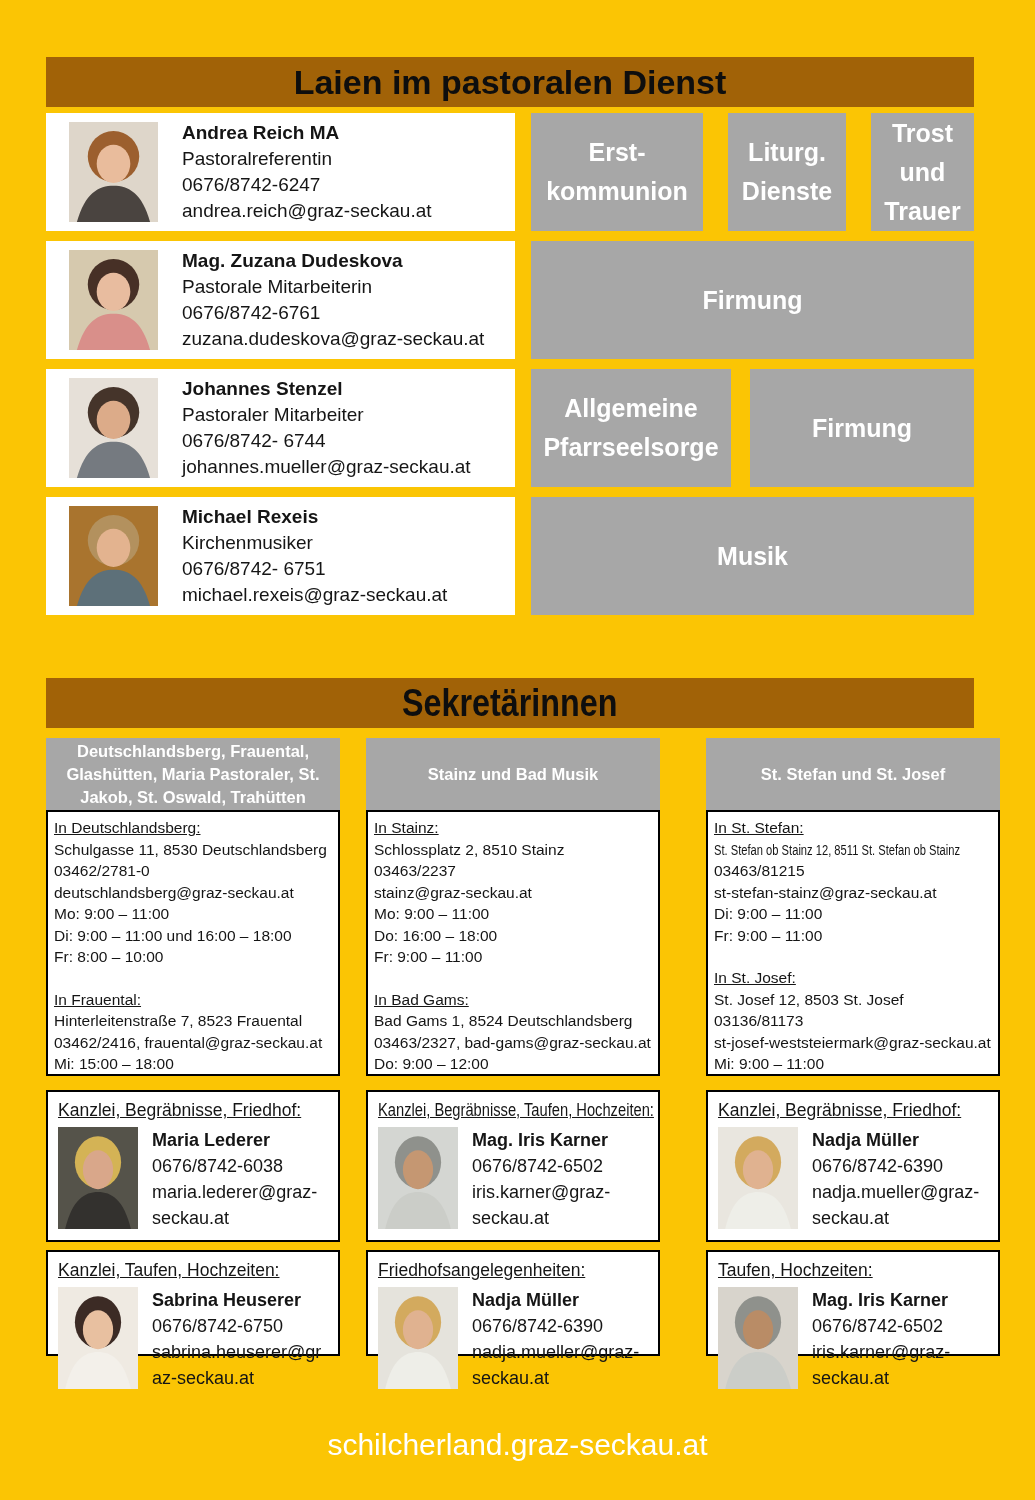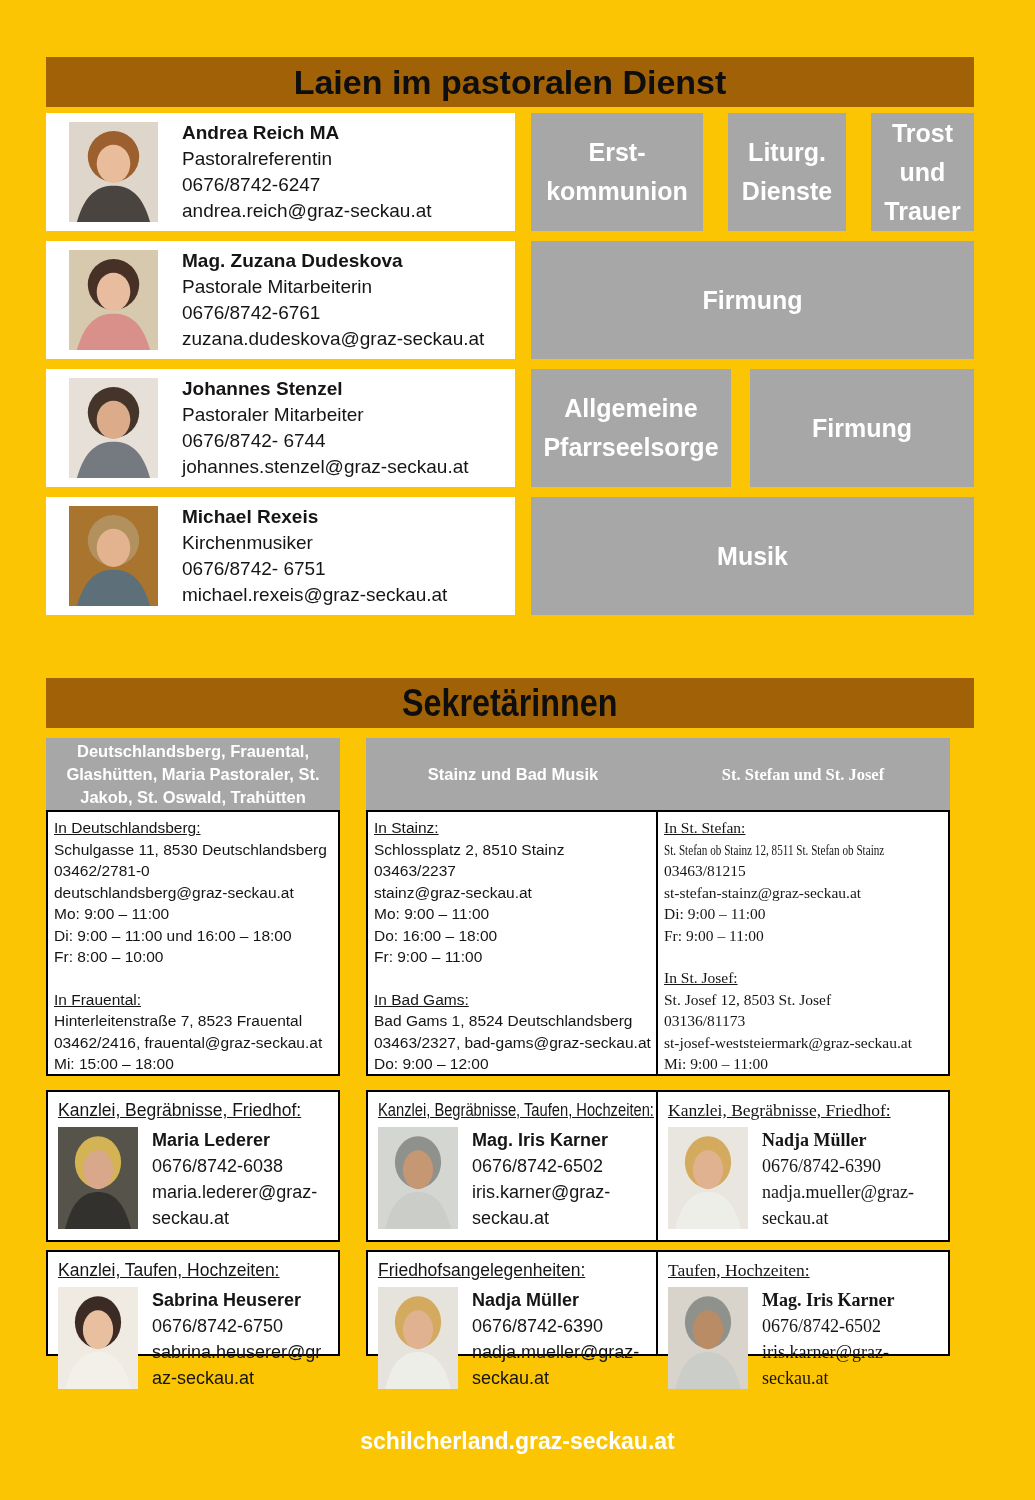--- a/index.html
+++ b/index.html
@@ -46,21 +46,21 @@
   .duty-row { display:flex; height:118px; margin-bottom:10px; }
   .b1 { width:172px; margin-right:25px; }
   .b2 { width:118px; margin-right:25px; }
   .b3 { width:103px; }
   .b4 { width:200px; margin-right:19px; }
   .b5 { width:224px; }
   .duty.full { height:118px; margin-bottom:10px; }
 
   
   .office-col { position:absolute; top:738px; width:294px; }
-  .c1 { left:46px; } .c2 { left:366px; } .c3 { left:656px;font-family:Liberation Serif, serif; }
+  .c1 { left:46px; } .c2 { left:366px; } .c3 { left:706px; }
   .office-header {
     height:72px; background:#A7A7A7; color:#ffffff; font-weight:bold;
     font-size:16.5px; line-height:23px;
     display:flex; align-items:center; justify-content:center;
     text-align:center; padding:0 3px;
   }
   .office-body {
     height:266px; background:#ffffff; border:2px solid #000;
     padding:5px 6px; font-size:15.5px; line-height:21.5px;
   }
@@ -77,21 +77,21 @@
   .cc2 { height:106px; margin-top:8px; }
   .contact-heading { font-size:17.5px; text-decoration:underline; }
   .contact-heading.condensed {
     display:inline-block; transform:scaleX(0.84); transform-origin:0 50%; white-space:nowrap;
   }
   .contact-row { display:flex; margin-top:6px; }
   .contact-info { margin-left:14px; font-size:18px; line-height:26px; overflow-wrap:anywhere; }
 
   .footer {
     position:absolute; left:0; top:1428px; width:100%;
-    text-align:center; color:#ffffff; font-weight:bold; font-size:23px;
+    text-align:center; color:#ffffff; font-weight:normal; font-size:30px;
   }
 </style>
 </head>
 <body>
 
 <div class="band" id="band-top">
   <span>Laien im pastoralen Dienst</span>
 </div>
 
 <div class="staff-col">
@@ -133,21 +133,21 @@
           <rect width="90" height="110" fill="var(--pbg)"></rect>
           <ellipse cx="45" cy="38" rx="26" ry="28" fill="var(--phair)"></ellipse>
           <ellipse cx="45" cy="46" rx="17" ry="21" fill="var(--pskin)"></ellipse>
           <path d="M8 110 C16 78 30 70 45 70 C60 70 74 78 82 110 Z" fill="var(--pshirt)"></path>
         </svg>
     </div>
     <div class="staff-info">
       <div class="nm">Johannes Stenzel</div>
       <div>Pastoraler Mitarbeiter</div>
       <div>0676/8742- 6744</div>
-      <div>johannes.stenzel@graz-seckau.at</div>
+      <div>johannes.mueller@graz-seckau.at</div>
     </div>
   </div>
   <div class="staff-card">
     <div class="photo staff-photo" style="--pbg: #a9742e; --phair: #b3915e; --pskin: #e3b38f; --pshirt: #5d7079;">
       <svg viewBox="0 0 90 110" preserveAspectRatio="none">
           <rect width="90" height="110" fill="var(--pbg)"></rect>
           <ellipse cx="45" cy="38" rx="26" ry="28" fill="var(--phair)"></ellipse>
           <ellipse cx="45" cy="46" rx="17" ry="21" fill="var(--pskin)"></ellipse>
           <path d="M8 110 C16 78 30 70 45 70 C60 70 74 78 82 110 Z" fill="var(--pshirt)"></path>
         </svg>

